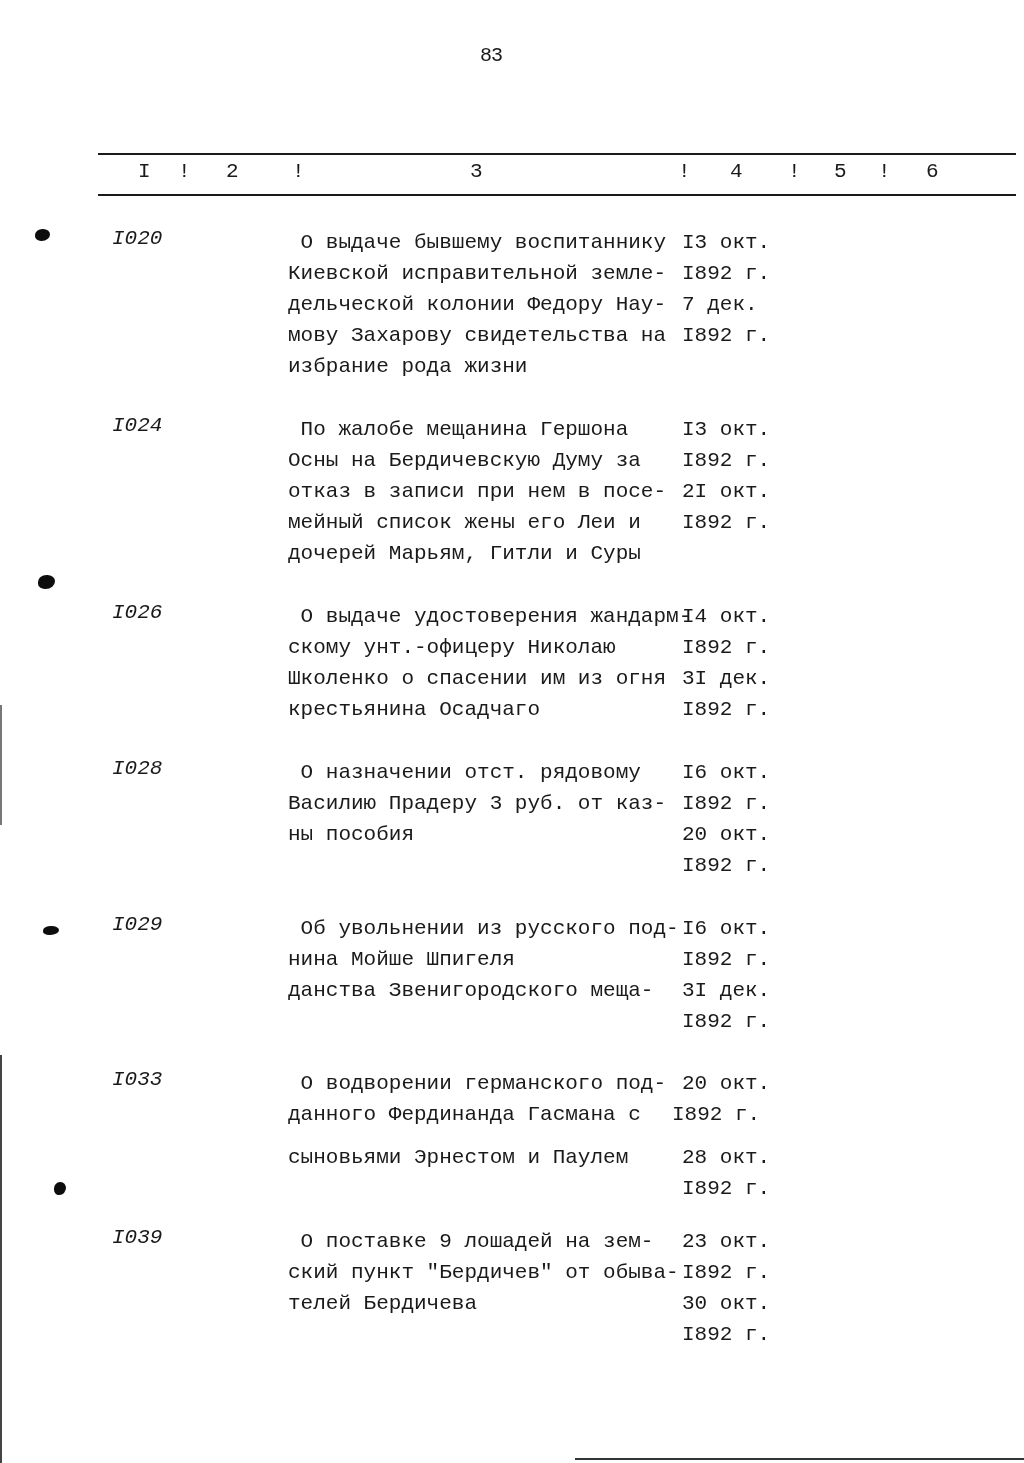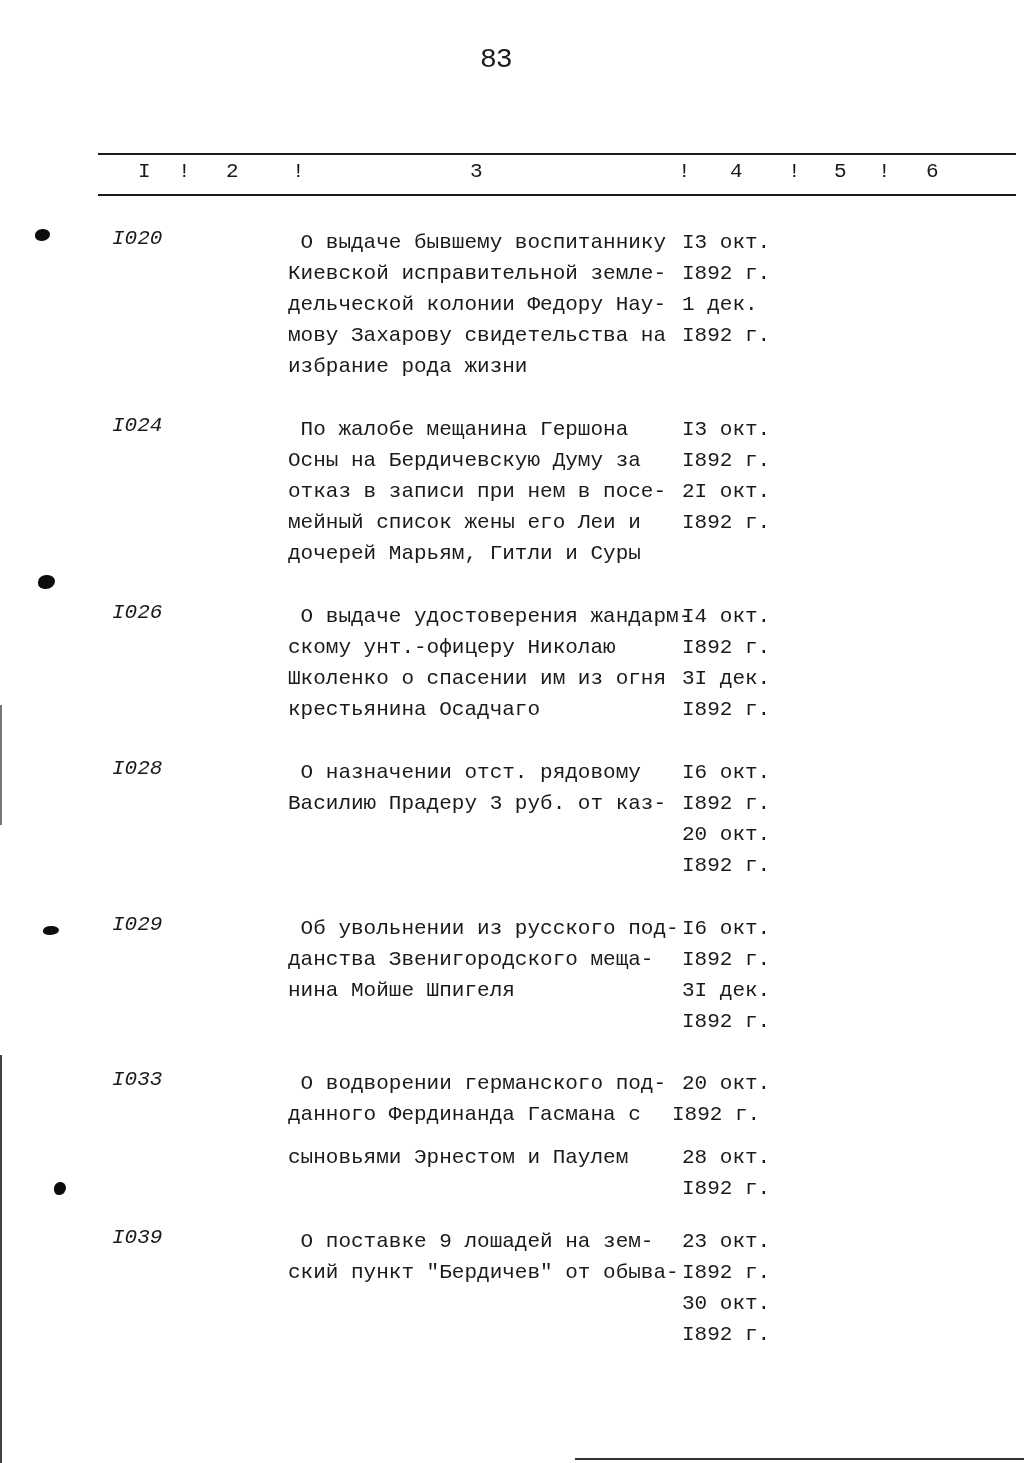--- a/index.html
+++ b/index.html
@@ -1,21 +1,21 @@
 <!DOCTYPE html>
 <html><head>
   <meta charset="utf-8">
   <style>
     html, body { margin: 0; padding: 0; }
     body {
       width: 1024px; height: 1463px; background: #ffffff; position: relative; overflow: hidden;
       font-family: "Liberation Mono", "DejaVu Sans Mono", monospace; color: #1a1a1a;
     }
     .page-number {
-      position: absolute; top: 44px; left: 480px; font-size: 28px; letter-spacing: -1px;
+      position: absolute; top: 44px; left: 480px; font-size: 20px; letter-spacing: -1px;
     }
     .rule { position: absolute; left: 98px; width: 918px; height: 2px; background: #1a1a1a; }
     .rule.top { top: 153px; }
     .rule.bottom { top: 194px; }
     .header-row { position: absolute; top: 160px; left: 0; width: 1024px; height: 30px; font-size: 21px; }
     .header-row span { position: absolute; top: 0; }
     .entry { position: absolute; left: 0; width: 1024px; font-size: 21px; }
     .entry .num { position: absolute; left: 112px; top: 0; font-style: italic; }
     .entry .desc { position: absolute; left: 288px; top: 0; }
     .entry .dates { position: absolute; left: 682px; top: 0; }
@@ -52,21 +52,21 @@
   <div class="desc">
     <div class="line"> О выдаче бывшему воспитаннику</div>
     <div class="line">Киевской исправительной земле-</div>
     <div class="line">дельческой колонии Федору Нау-</div>
     <div class="line">мову Захарову свидетельства на</div>
     <div class="line">избрание рода жизни</div>
   </div>
   <div class="dates">
     <div class="line">I3 окт.</div>
     <div class="line">I892 г.</div>
-    <div class="line">1 дек.</div>
+    <div class="line">7 дек.</div>
     <div class="line">I892 г.</div>
   </div>
 </div>
 
 <div class="entry" style="top:414px">
   <div class="num">I024</div>
   <div class="desc">
     <div class="line"> По жалобе мещанина Гершона</div>
     <div class="line">Осны на Бердичевскую Думу за</div>
     <div class="line">отказ в записи при нем в посе-</div>
@@ -95,35 +95,36 @@
     <div class="line">3I дек.</div>
     <div class="line">I892 г.</div>
   </div>
 </div>
 
 <div class="entry" style="top:757px">
   <div class="num">I028</div>
   <div class="desc">
     <div class="line"> О назначении отст. рядовому</div>
     <div class="line">Василию Прадеру 3 руб. от каз-</div>
+    <div class="line">ны пособия</div>
   </div>
   <div class="dates">
     <div class="line">I6 окт.</div>
     <div class="line">I892 г.</div>
     <div class="line">20 окт.</div>
     <div class="line">I892 г.</div>
   </div>
 </div>
 
 <div class="entry" style="top:913px">
   <div class="num">I029</div>
   <div class="desc">
     <div class="line"> Об увольнении из русского под-</div>
+    <div class="line">нина Мойше Шпигеля</div>
     <div class="line">данства Звенигородского меща-</div>
-    <div class="line">нина Мойше Шпигеля</div>
   </div>
   <div class="dates">
     <div class="line">I6 окт.</div>
     <div class="line">I892 г.</div>
     <div class="line">3I дек.</div>
     <div class="line">I892 г.</div>
   </div>
 </div>
 
 <div class="entry" style="top:1068px">
@@ -139,20 +140,21 @@
     <div class="line" style="margin-top:12px">28 окт.</div>
     <div class="line">I892 г.</div>
   </div>
 </div>
 
 <div class="entry" style="top:1226px">
   <div class="num">I039</div>
   <div class="desc">
     <div class="line"> О поставке 9 лошадей на зем-</div>
     <div class="line">ский пункт "Бердичев" от обыва-</div>
+    <div class="line">телей Бердичева</div>
   </div>
   <div class="dates">
     <div class="line">23 окт.</div>
     <div class="line">I892 г.</div>
     <div class="line">30 окт.</div>
     <div class="line">I892 г.</div>
   </div>
 </div>
 
 <div class="blot" style="top:229px;left:35px;width:15px;height:12px"></div>

